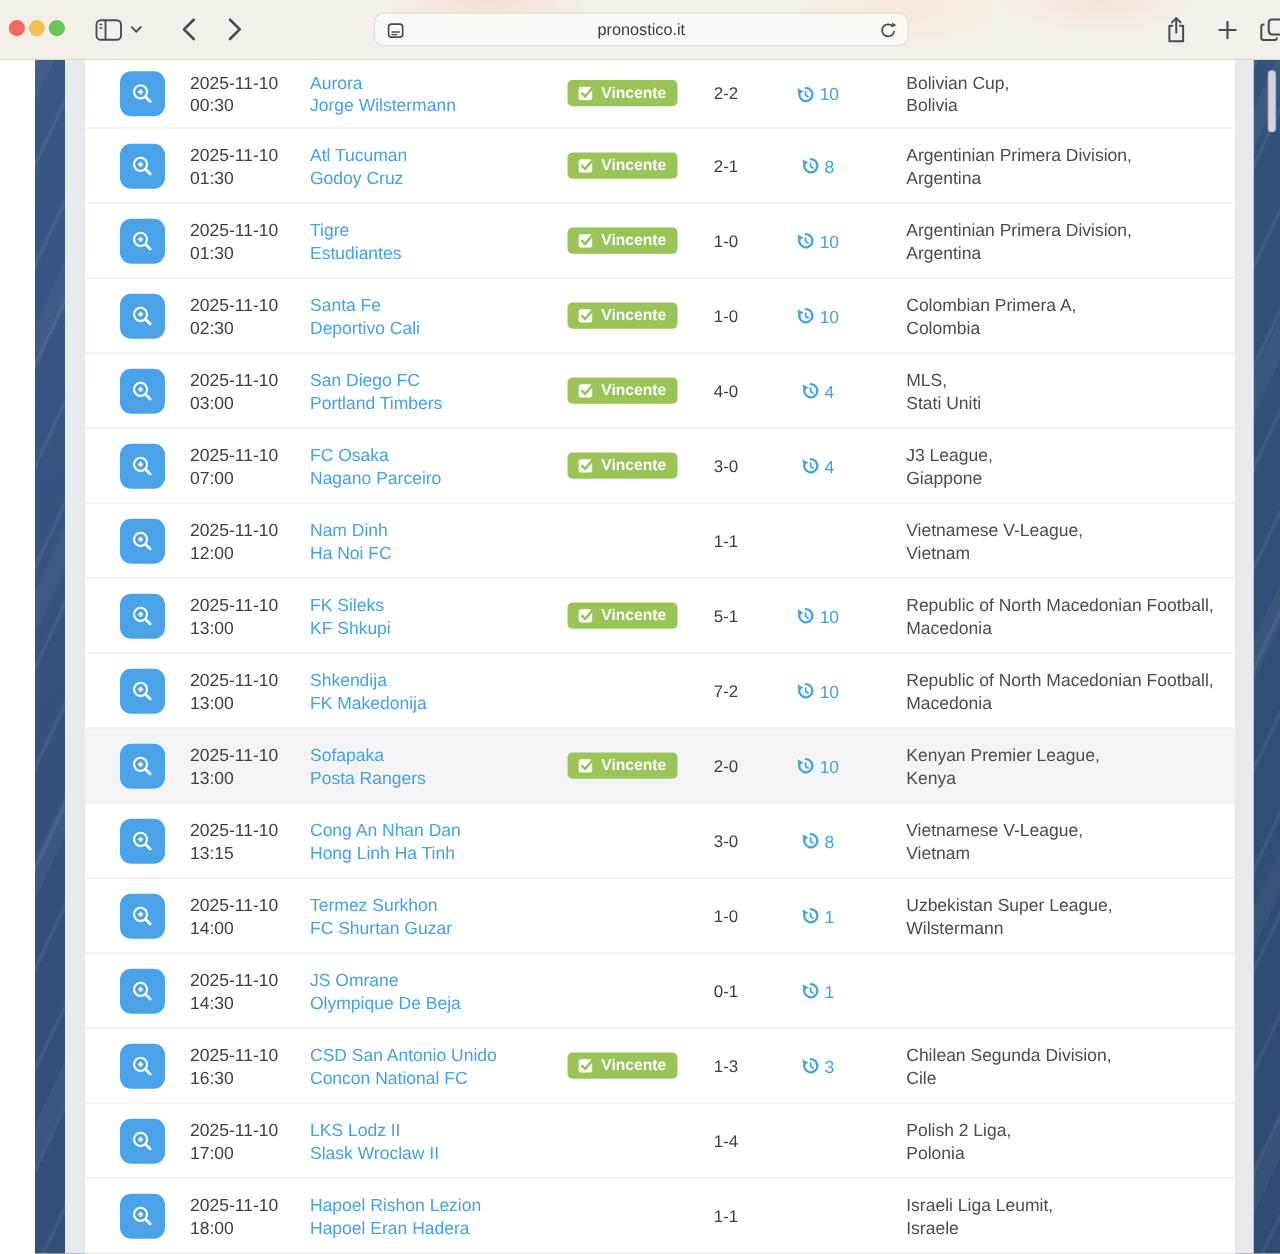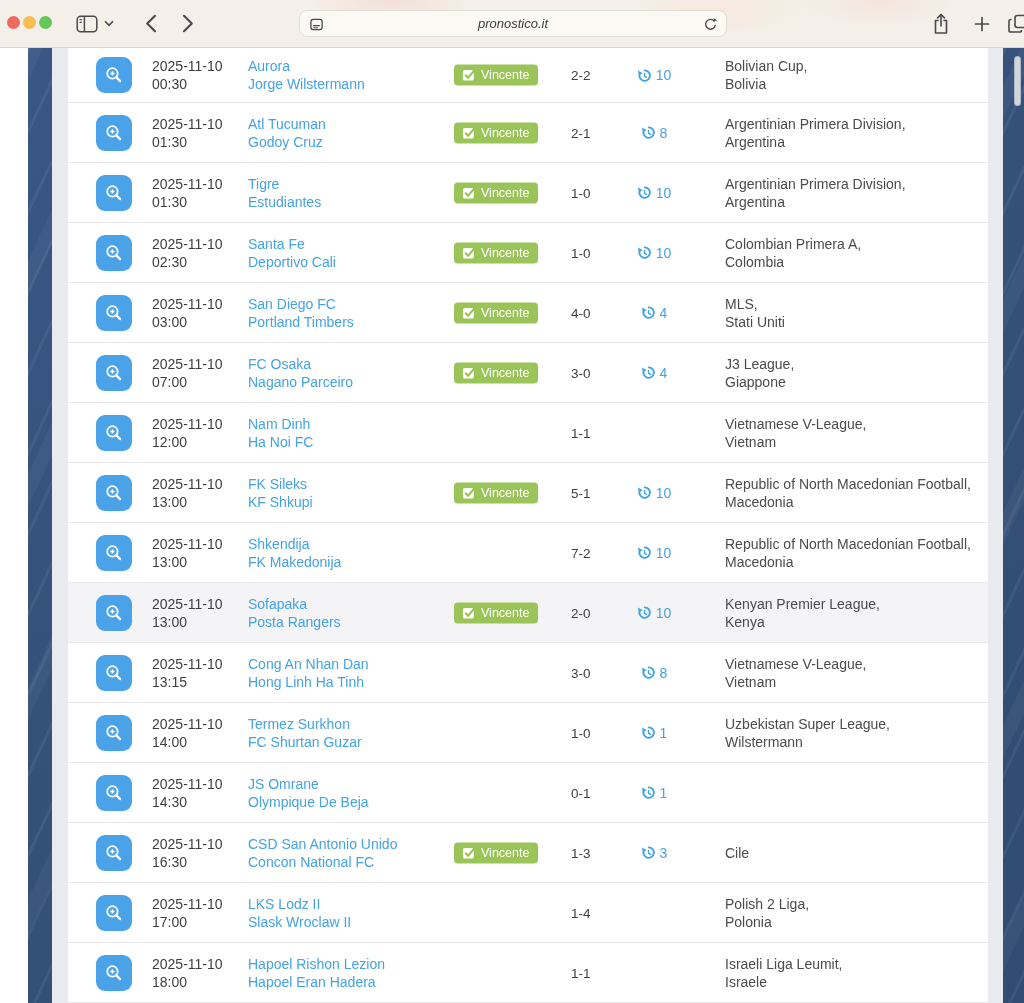--- a/index.html
+++ b/index.html
@@ -23,21 +23,21 @@
       radial-gradient(120px 40px at 390px 0px, rgba(244,203,196,.45), transparent 70%),
       radial-gradient(140px 45px at 720px 8px, rgba(248,226,210,.5), transparent 70%),
       radial-gradient(120px 40px at 880px 0px, rgba(244,206,200,.35), transparent 70%);}
   .lights{position:absolute;left:7px;top:16px;display:flex;gap:3px}
   .light{width:13px;height:13px;border-radius:50%;}
   .light.red{background:var(--tl-red)}
   .light.yellow{background:var(--tl-yellow)}
   .light.green{background:var(--tl-green)}
   .tb-btn{position:absolute;background:none;border:none;cursor:pointer;padding:0;line-height:0}
   .url-bar{position:absolute;left:299px;top:10px;width:428px;height:27px;background:#fbf9f4;
-    border:1px solid #e2ddd3;border-radius:8px;display:flex;align-items:center;justify-content:center;font-style:italic;}
+    border:1px solid #e2ddd3;border-radius:8px;display:flex;align-items:center;justify-content:center;}
   .url-text{font-size:13px;color:#3c3c3e}
   .url-bar .page-ic{position:absolute;left:9px;top:6px}
   .url-bar .reload{position:absolute;right:8px;top:6px}
 
   
   .page{position:absolute;top:48px;left:0;right:0;bottom:0;overflow:hidden;
     background:
       repeating-linear-gradient(115deg, rgba(255,255,255,.06) 0 3px, transparent 3px 34px),
       repeating-linear-gradient(115deg, rgba(255,255,255,.04) 0 14px, transparent 14px 90px),
       linear-gradient(150deg,#3a5684 0%, #35517a 45%, #314b72 100%); margin-left: 28px;}
@@ -52,21 +52,21 @@
     width:36px;height:36px;border:none;border-radius:9px;background:var(--button-blue);
     cursor:pointer;display:flex;align-items:center;justify-content:center}
 
   .col-date{position:absolute;left:84px;top:50%;transform:translateY(-50%);
     font-size:14px;line-height:18px;color:#3e3e40}
   .col-teams{position:absolute;left:180px;top:50%;transform:translateY(-50%);
     font-size:14px;line-height:18px}
   .col-teams a{display:block;color:var(--accent);text-decoration:none;cursor:pointer}
   .col-badge{position:absolute;left:386px;top:50%;transform:translateY(-50%)}
   .badge{display:inline-flex;align-items:center;gap:5px;background:var(--badge-green);
-    color:#fff;font-size:12.5px;font-weight:normal;padding:3px 9px 4px 8px;border-radius:4px;}
+    color:#fff;font-size:12.5px;font-weight:bold;padding:3px 9px 4px 8px;border-radius:4px;}
   .col-score{position:absolute;left:503px;top:50%;transform:translateY(-50%);
     font-size:13.5px;color:#3e3e40}
   .col-count{position:absolute;left:546px;width:80px;top:50%;transform:translateY(-50%);
     display:flex;align-items:center;justify-content:center}
   .count{display:inline-flex;align-items:center;gap:4px;color:var(--accent);
     font-size:14px;cursor:pointer}
   .col-league{position:absolute;left:657px;right:14px;top:50%;transform:translateY(-50%);
     font-size:14px;line-height:18px;color:#4b4b4d}
 
   .scroll-thumb{position:absolute;right:3px;top:8px;width:7px;height:50px;
@@ -706,20 +706,21 @@
       <span class="count">
         <svg width="15" height="15" viewBox="0 0 16 16" fill="none">
           <path d="M8.2 2.5 a5.6 5.6 0 1 1 -5.1 3.2" stroke="#45a2e3" stroke-width="2" stroke-linecap="round"></path>
           <path d="M1 2.6 L1.9 7.4 L6.3 5.6 Z" fill="#45a2e3"></path>
           <path d="M8 5.8 V8.8 L10.1 10" stroke="#45a2e3" stroke-width="1.5" stroke-linecap="round"></path>
         </svg>
         <span class="count-num">3</span>
       </span>
     </div>
     <div class="col-league">
+      <div class="league">Chilean Segunda Division,</div>
       <div class="country">Cile</div>
     </div>
   </div>
         <div class="row">
     <button class="zoom-btn">
       <svg width="22" height="22" viewBox="0 0 24 24" fill="none" stroke="#fff">
         <circle cx="10.3" cy="10.3" r="5.7" stroke-width="1.9"></circle>
         <path d="M14.6 14.6 L18.7 18.7" stroke-width="2.4" stroke-linecap="round"></path>
         <path d="M10.3 8 V12.6 M8 10.3 H12.6" stroke-width="1.6"></path>
       </svg>

